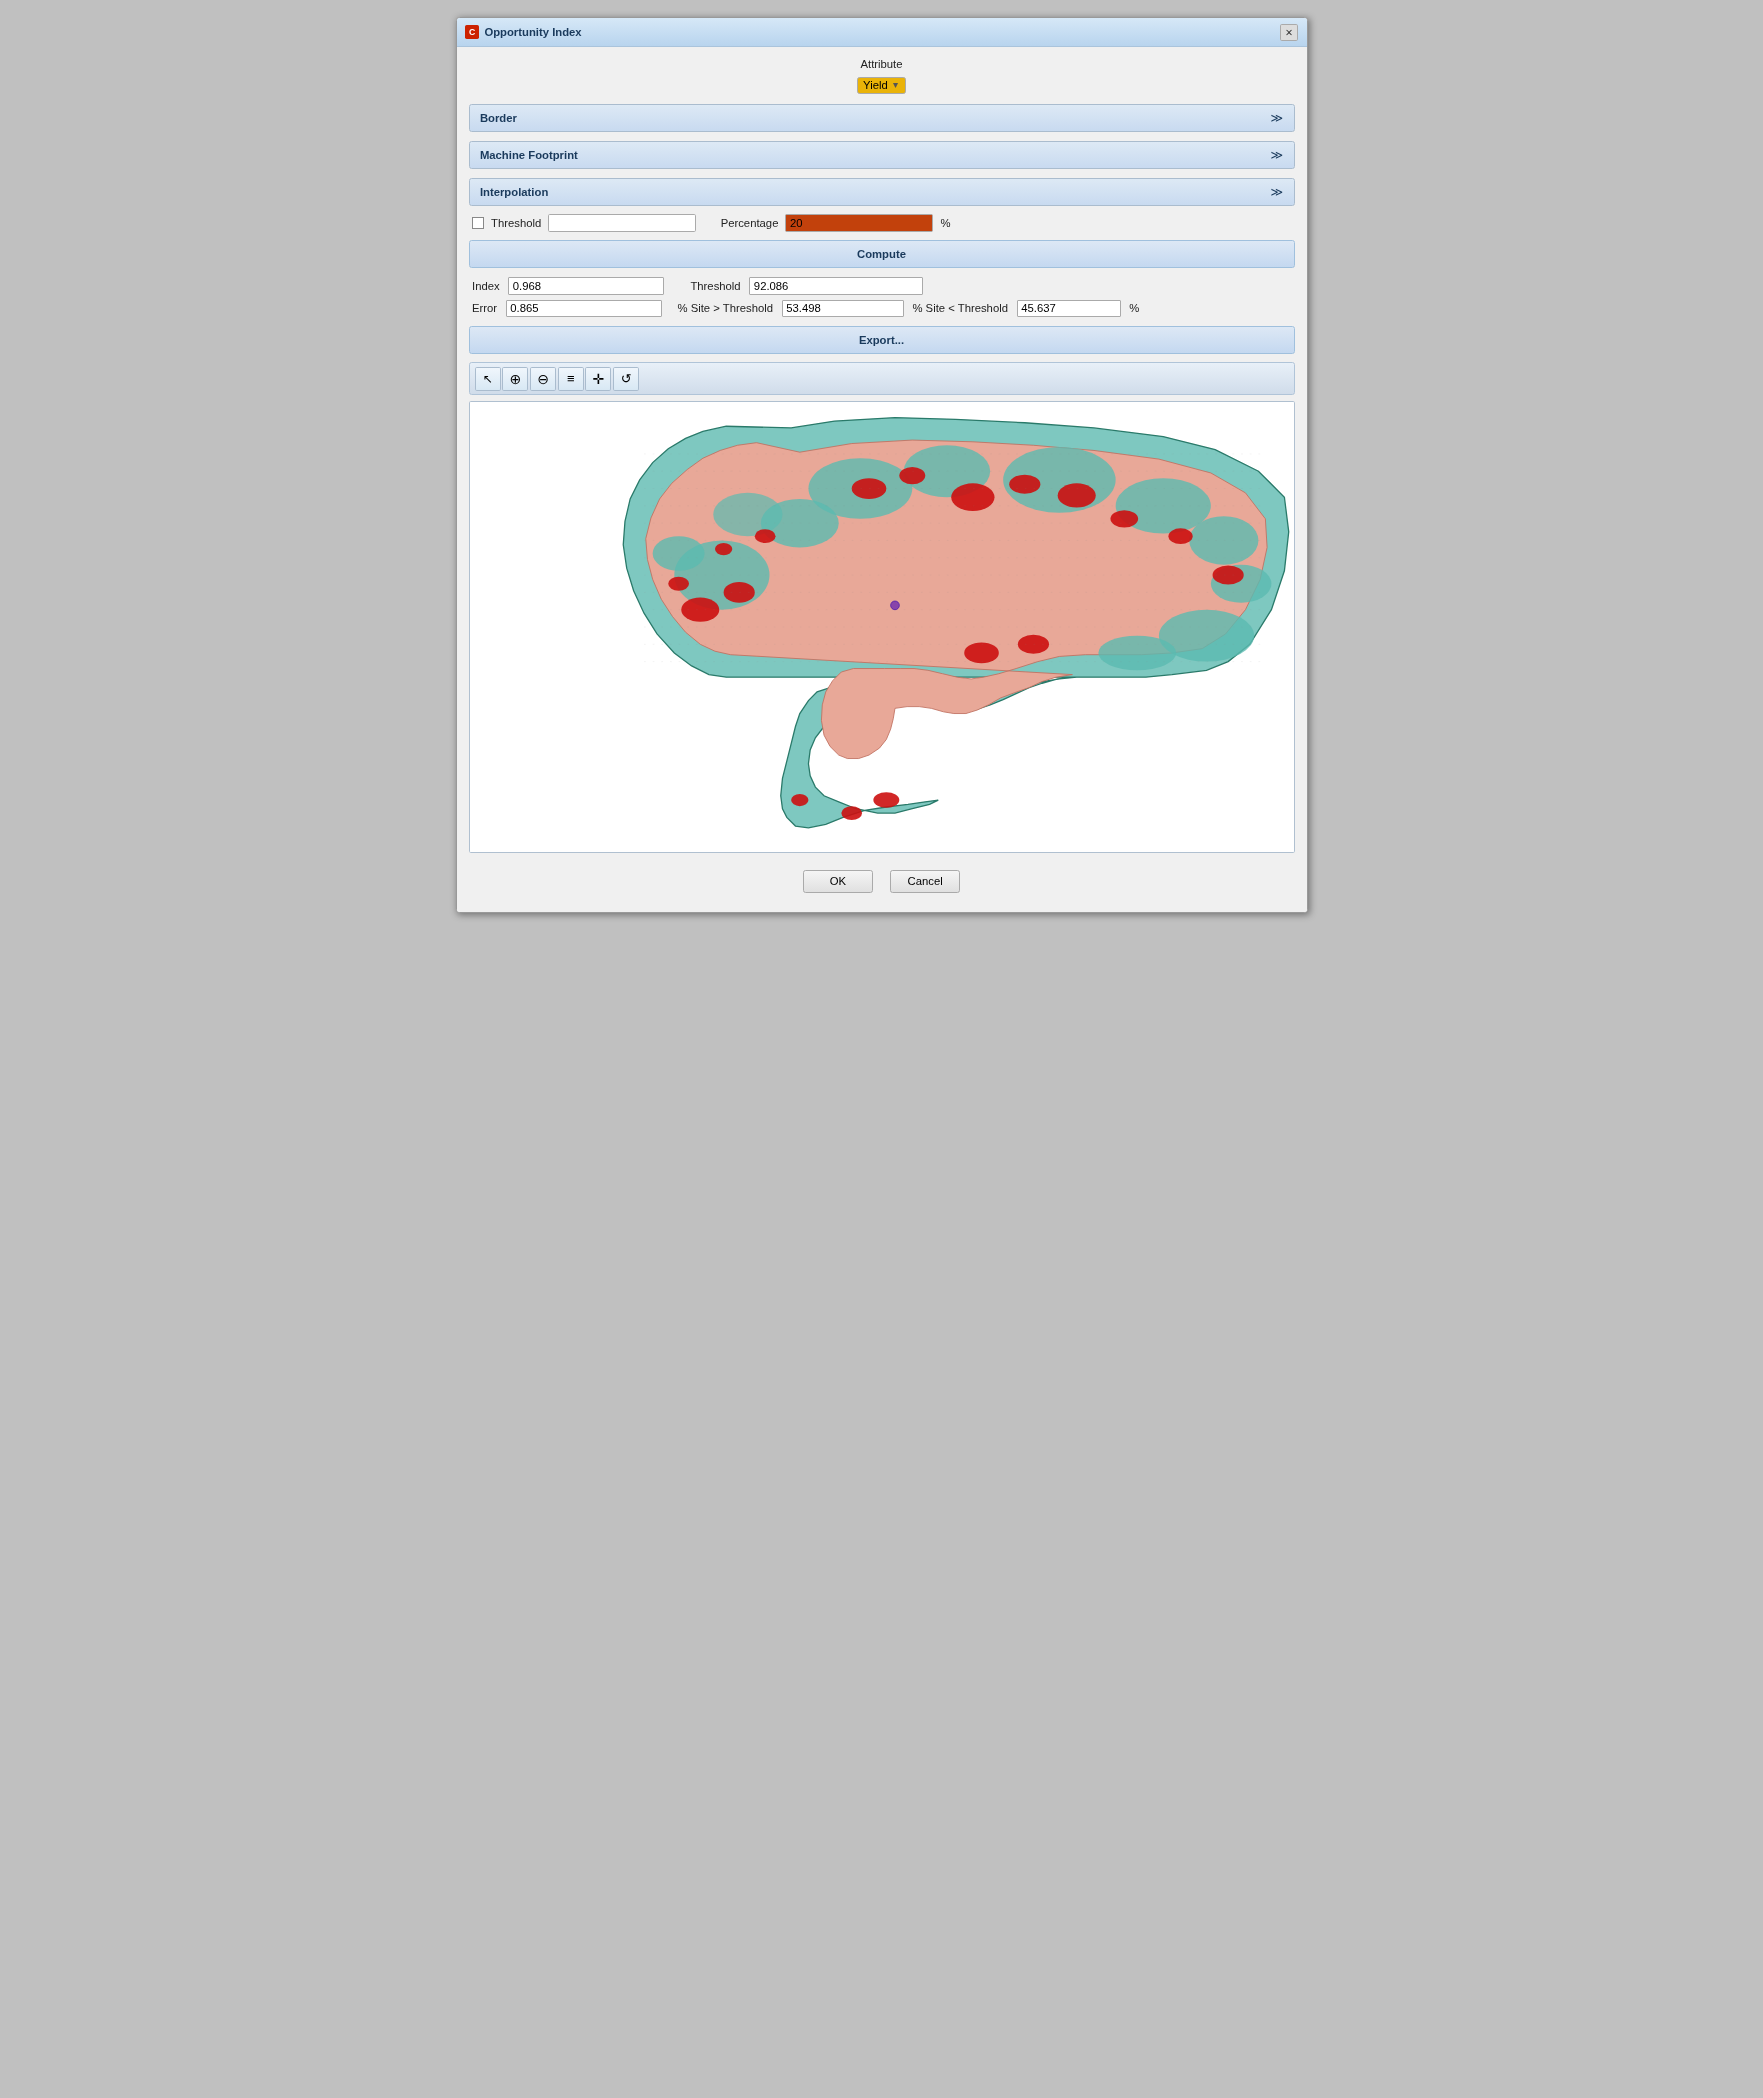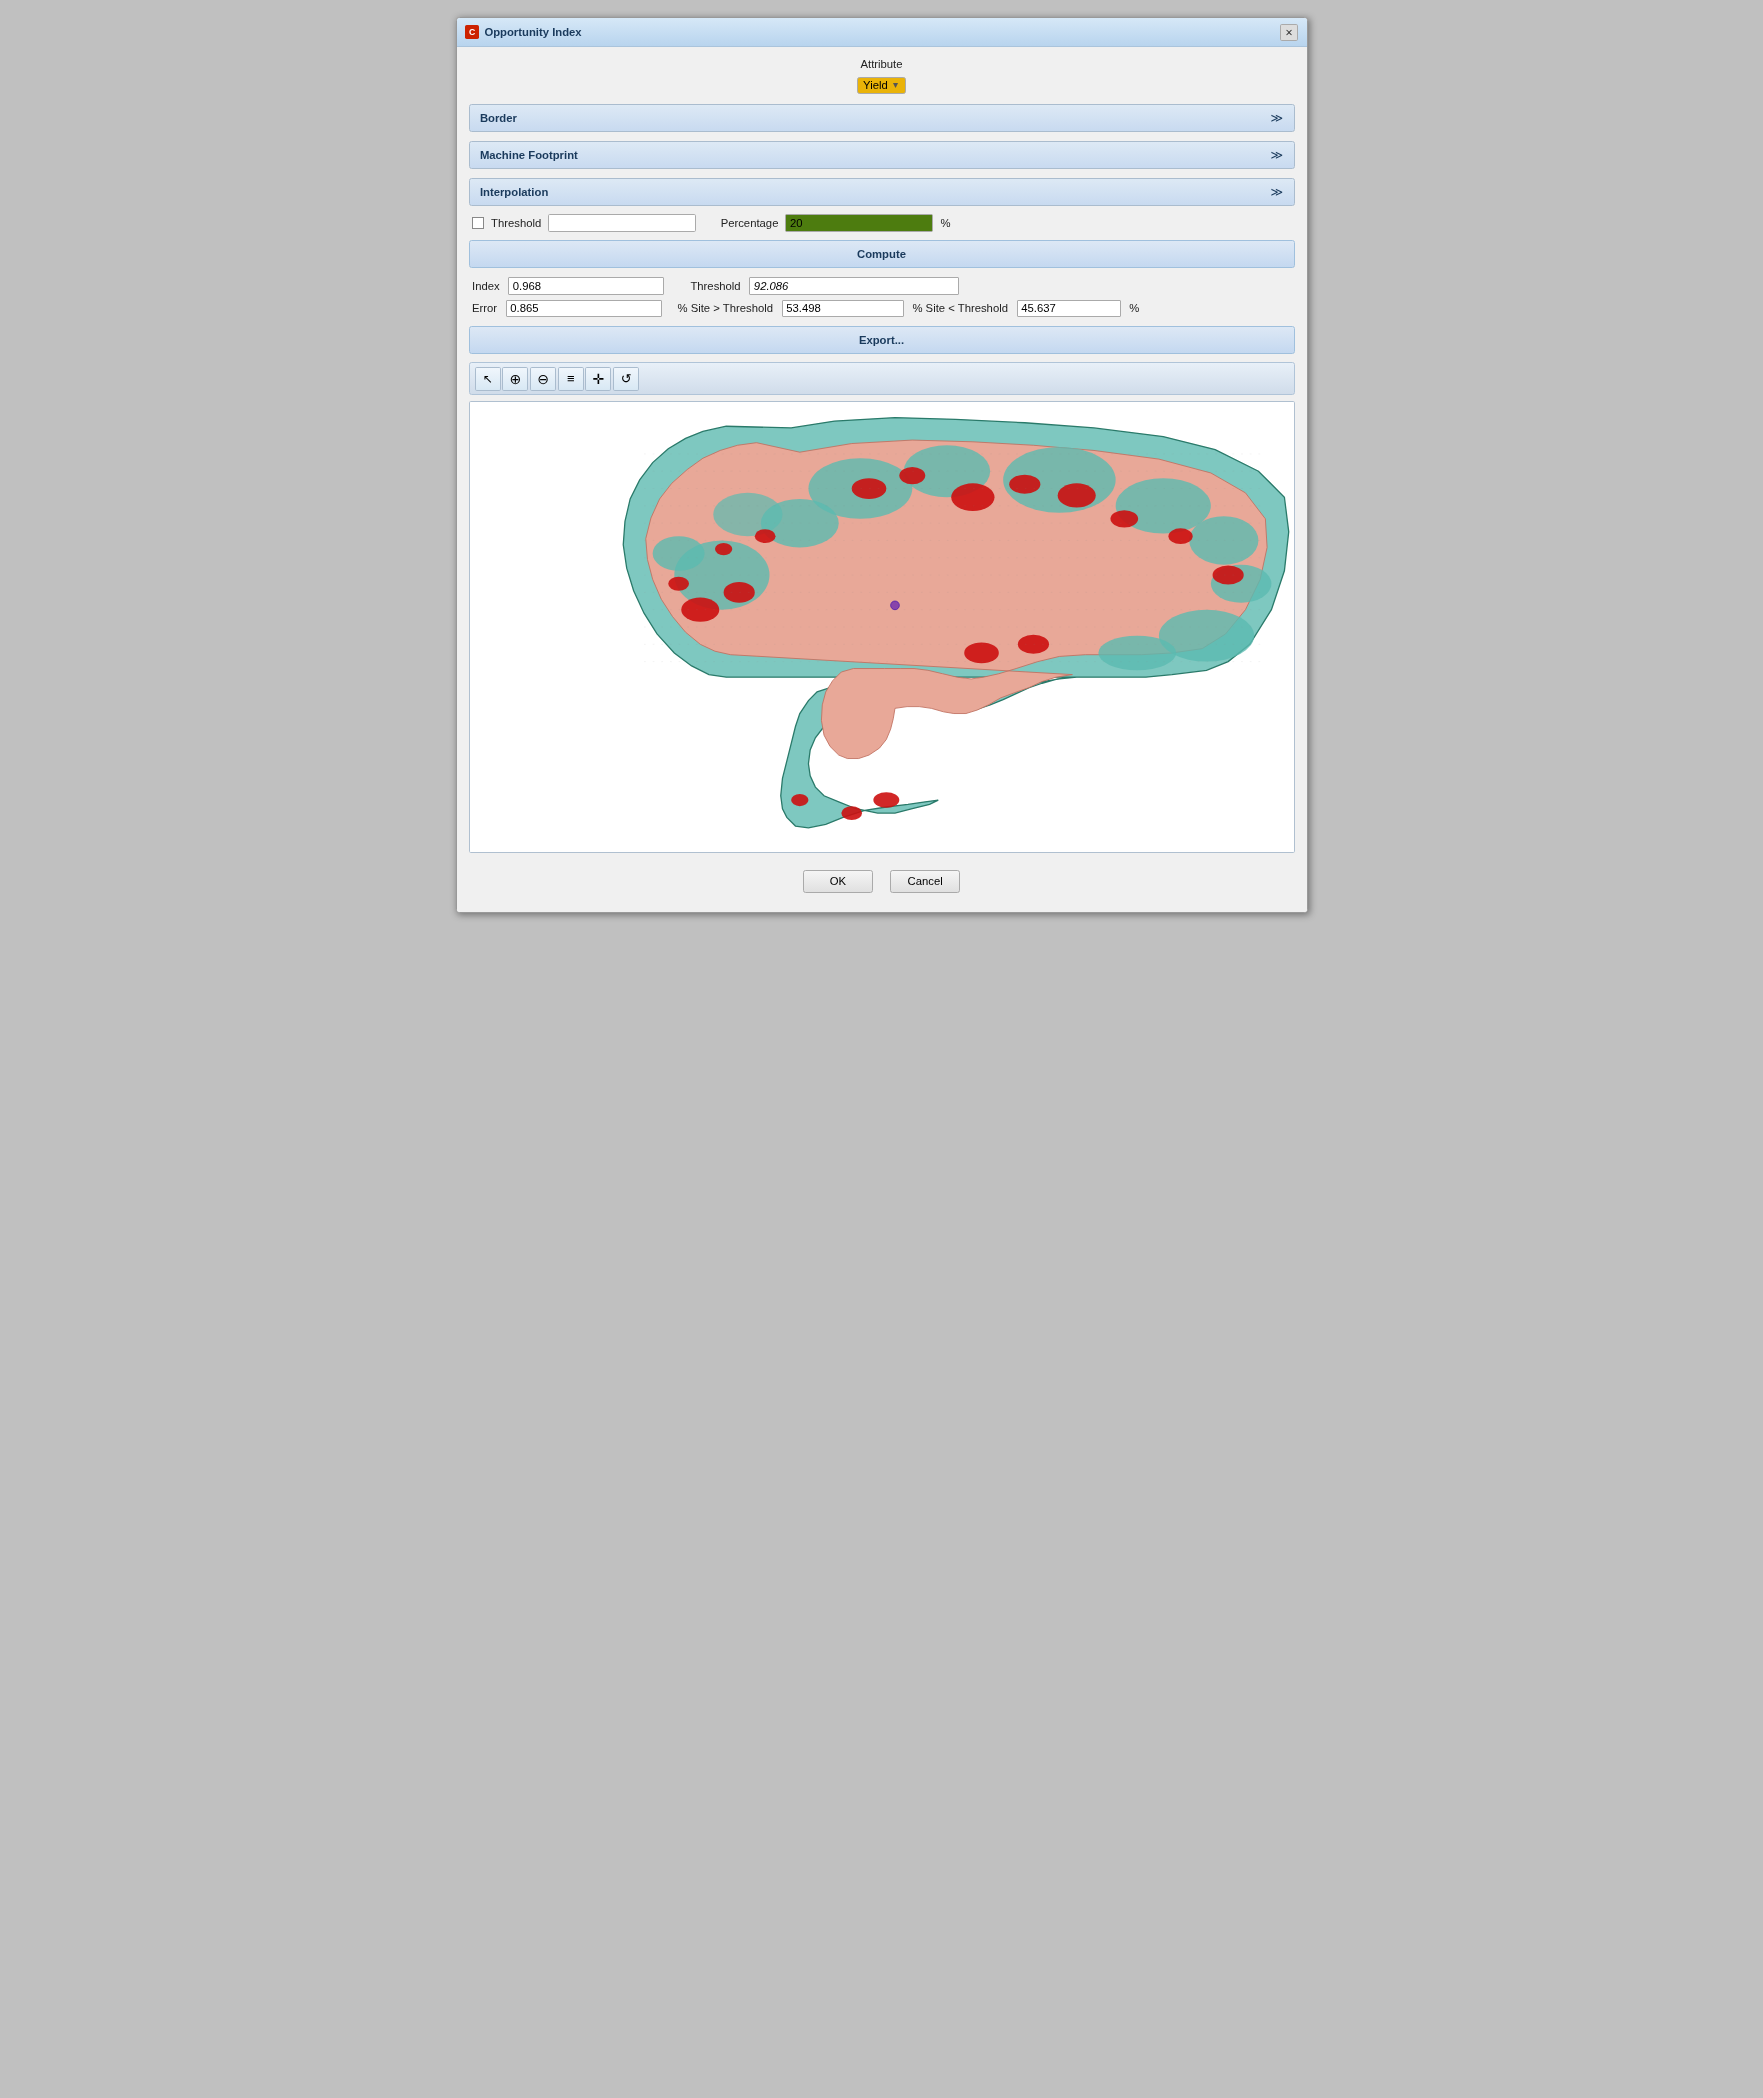--- a/index.html
+++ b/index.html
@@ -212,21 +212,21 @@
       font-size: 11.3px;
       color: #222;
       margin-left: 17.4px;
     }
     .percentage-input {
       width: 148px;
       border: 0.9px solid #aaa;
       border-radius: 1.7px;
       padding: 1.7px 3.5px;
       font-size: 11.3px;
-      background: #4d7c0f;
+      background: #c2410c;
     }
     .percent-sign {
       font-size: 11.3px;
       color: #222;
     }
     .compute-btn {
       width: 100%;
       padding: 7px;
       background: linear-gradient(to bottom, #dde8f5, #c4d8f0);
       border: 0.9px solid #a0c0dd;
@@ -386,21 +386,21 @@
       <input class="percentage-input" type="text" value="20" style="">
       <span class="percent-sign">%</span>
     </div>
 
     <div class="compute-btn">Compute</div>
 
     <div class="results-row">
       <span class="result-label">Index</span>
       <input class="result-input" style="width: 156px;" type="text" value="0.968">
       <span class="result-label" style="margin-left:17.4px">Threshold</span>
-      <input class="result-input" style="width: 210px; font-style: italic;" type="text" value="92.086">
+      <input class="result-input" style="width: 174px;" type="text" value="92.086">
     </div>
 
     <div class="results-row2">
       <span class="result-label">Error</span>
       <input class="result-input" style="width: 156px;" type="text" value="0.865">
       <span class="result-label" style="margin-left:7px;white-space:nowrap">% Site &gt; Threshold</span>
       <input class="result-input" style="width: 122px;" type="text" value="53.498">
       <span class="result-label" style="white-space:nowrap">% Site &lt; Threshold</span>
       <input class="result-input" style="width: 104px;" type="text" value="45.637">
       <span class="result-label">%</span>

